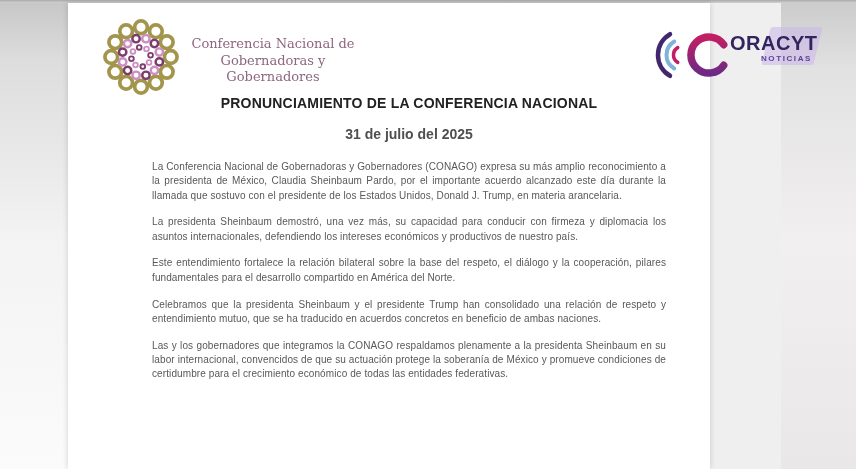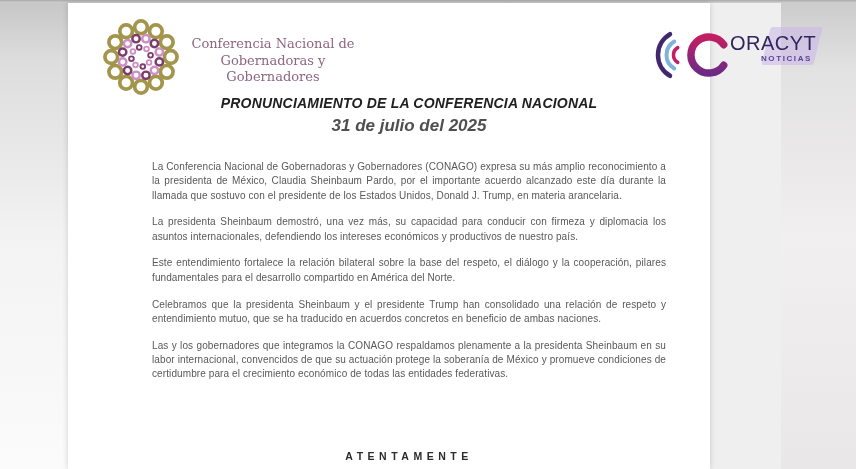--- a/index.html
+++ b/index.html
@@ -13,36 +13,36 @@
   .top-line{position:absolute;top:0;left:0;right:0;height:3px;
     background:linear-gradient(180deg,#a9a9a9,#d2d2d2);}
   .document{position:absolute;left:68px;top:3px;width:642px;bottom:0;
     background:var(--document-bg,#fff);box-shadow:0 0 6px rgba(0,0,0,.16);}
   
   .conago-logo{position:absolute;left:32px;top:13px;width:82px;height:82px;}
   .org-name{position:absolute;left:114px;top:33px;width:182px;text-align:center;
     font-family:"DejaVu Serif","Liberation Serif",serif;
     font-size:13px;line-height:16.5px;color:var(--org-text,#8d6680);}
   
-  .title-block{position:absolute;left:84px;right:44px;top:92px;text-align:center;font-style:italic;}
+  .title-block{position:absolute;left:84px;right:44px;top:92px;text-align:center;}
   .doc-title{margin:0;font-size:14px;line-height:17.5px;font-weight:bold;
     color:var(--title-text,#212121);letter-spacing:.2px;}
-  .doc-date{margin-top:3px;font-size:17px;font-weight:bold;color:var(--date-text,#4f4f4f);}
+  .doc-date{margin-top:13px;font-size:14px;font-weight:bold;color:var(--date-text,#4f4f4f);}
   
   .body-text{position:absolute;left:84px;right:44px;top:157px;}
   .body-text p{margin:0 0 12.5px 0;font-size:10px;line-height:14.3px;
     text-align:justify;color:var(--body-text,#58585a);letter-spacing:.1px;}
   .closing{position:absolute;left:84px;right:44px;top:447px;text-align:center;
     font-size:10.5px;font-weight:bold;letter-spacing:4.5px;color:#2b2b2b;}
   
   .coracyt{position:absolute;left:646px;top:27px;width:172px;height:56px;z-index:5;}
   .coracyt svg{position:absolute;left:0;top:1px;}
   .coracyt-highlight{position:absolute;left:120px;top:0px;width:52px;height:38px;
     background:var(--highlight,#cbb7ea);opacity:.55;transform:skewX(-14deg);border-radius:2px;}
-  .coracyt-word{position:absolute;left:84px;top:5px;font-size:20px;font-weight:400;
+  .coracyt-word{position:absolute;left:84px;top:5px;font-size:20px;font-weight:700;
     color:var(--coracyt-text,#32255f);letter-spacing:.5px;}
   .coracyt-noticias{position:absolute;right:6px;top:27px;font-size:8px;font-weight:bold;
     letter-spacing:1.6px;color:var(--noticias-text,#5b3f96);}
 </style>
 </head>
 <body>
 
 <div class="stage">
   <div class="side left"></div>
   <div class="side right"></div>
@@ -102,21 +102,20 @@
     </div>
 
     <div class="body-text">
       <p>La Conferencia Nacional de Gobernadoras y Gobernadores (CONAGO) expresa su más amplio reconocimiento a la presidenta de México, Claudia Sheinbaum Pardo, por el importante acuerdo alcanzado este día durante la llamada que sostuvo con el presidente de los Estados Unidos, Donald J. Trump, en materia arancelaria.</p>
       <p>La presidenta Sheinbaum demostró, una vez más, su capacidad para conducir con firmeza y diplomacia los asuntos internacionales, defendiendo los intereses económicos y productivos de nuestro país.</p>
       <p>Este entendimiento fortalece la relación bilateral sobre la base del respeto, el diálogo y la cooperación, pilares fundamentales para el desarrollo compartido en América del Norte.</p>
       <p>Celebramos que la presidenta Sheinbaum y el presidente Trump han consolidado una relación de respeto y entendimiento mutuo, que se ha traducido en acuerdos concretos en beneficio de ambas naciones.</p>
       <p>Las y los gobernadores que integramos la CONAGO respaldamos plenamente a la presidenta Sheinbaum en su labor internacional, convencidos de que su actuación protege la soberanía de México y promueve condiciones de certidumbre para el crecimiento económico de todas las entidades federativas.</p>
     </div>
 
-    <div class="closing">ATENTAMENTE</div>
   </div>
 
   <div class="coracyt">
     <svg width="100" height="54" viewBox="0 0 100 52" aria-hidden="true">
       <defs>
         <linearGradient id="ringGrad" x1="0" y1="0" x2="0" y2="1">
           <stop offset="0" style="stop-color:var(--coracyt-magenta,#c21e63)"></stop>
           <stop offset="1" style="stop-color:var(--coracyt-violet,#6d2a85)"></stop>
         </linearGradient>
       </defs>

